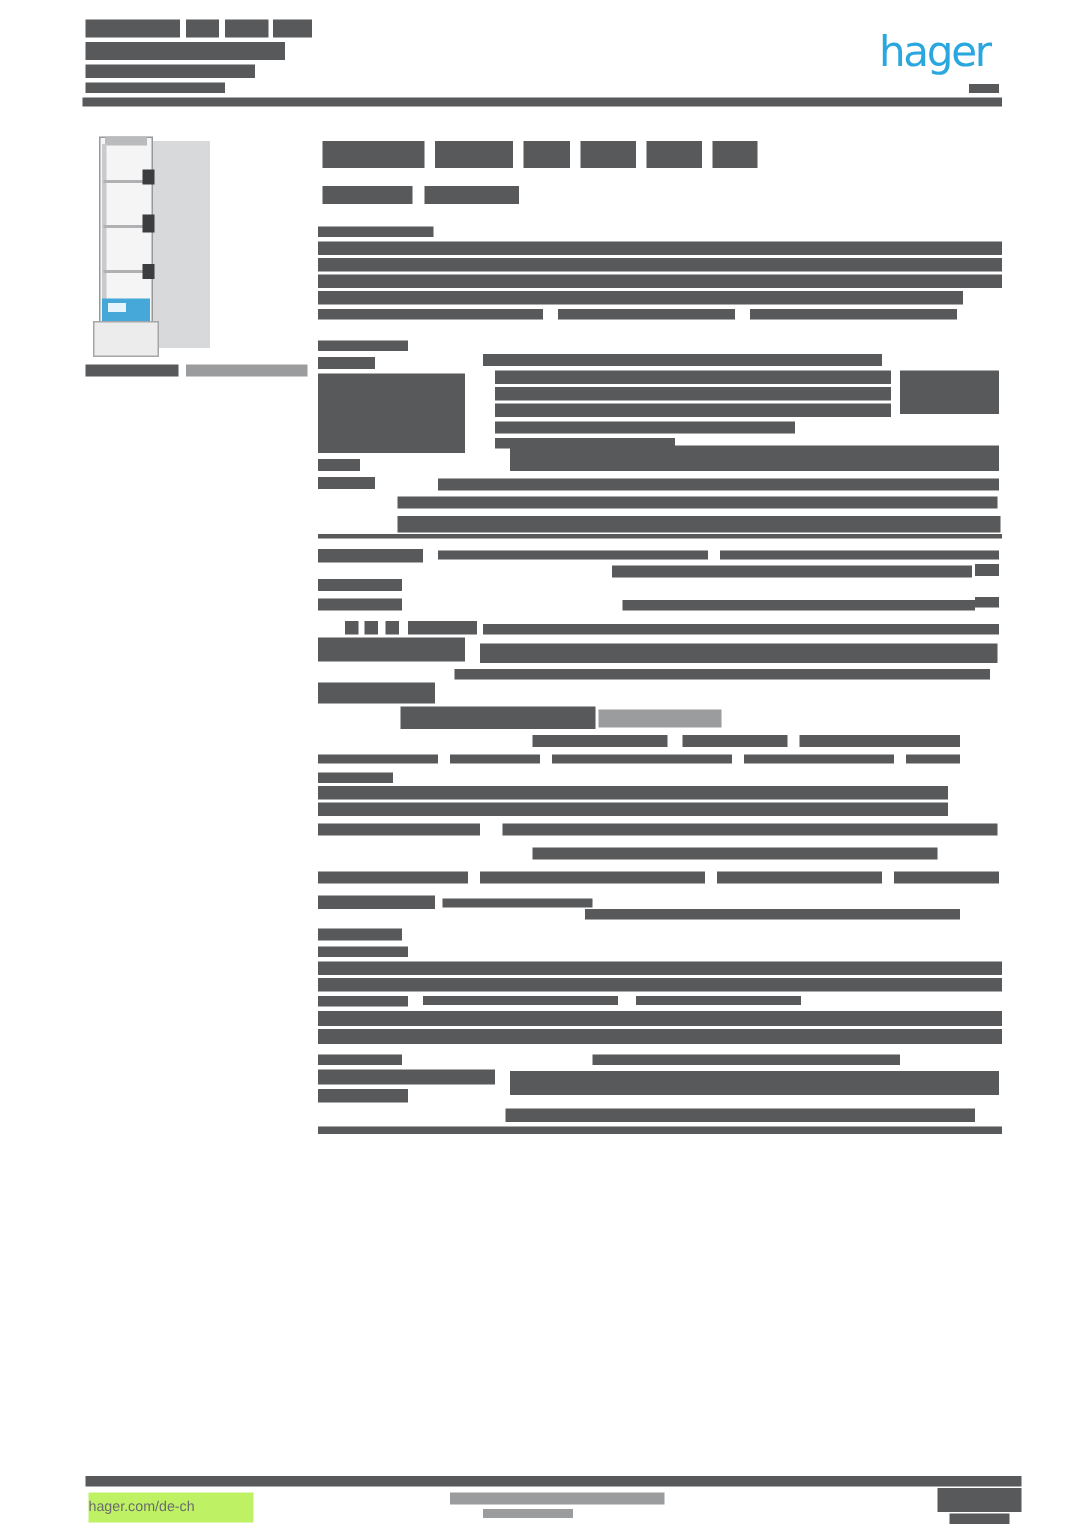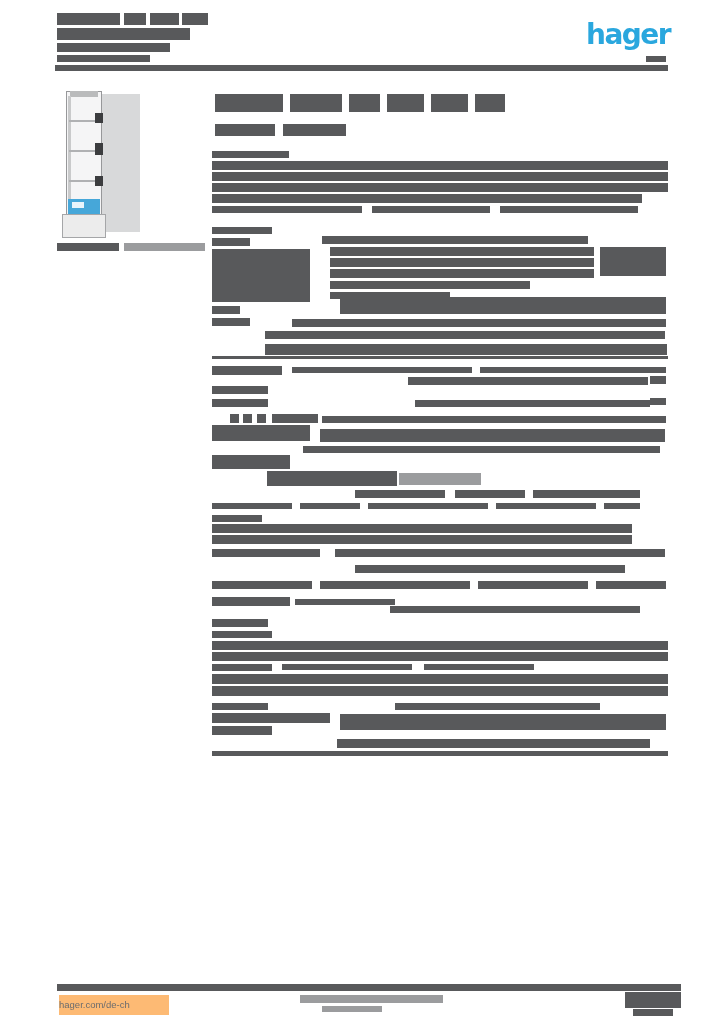--- a/index.html
+++ b/index.html
@@ -12,38 +12,38 @@
   }
   .page{position:absolute;left:0;top:0;width:724px;height:1024px;}
   
   .blk{position:absolute;background:#58595b;}
   .blk.light{background:#9b9c9e;}
   .blk.rule{background:#58595b;}
   
   .logo{
     position:absolute;left:586px;top:20px;
     font-family:"DejaVu Sans", sans-serif;
-    font-weight:700;font-size:28px;line-height:30px;
+    font-weight:400;font-size:28px;line-height:30px;
     letter-spacing:-1.5px;color:#2aa7de;text-align:center;
   }
   
   .prod{position:absolute;left:0;top:0;}
   .prod-panel{position:absolute;left:100px;top:94px;width:40px;height:138px;background:#d8d9da;}
   .prod-body{position:absolute;left:66px;top:91px;width:36px;height:147px;background:#f5f5f6;border:1px solid #97989a;box-sizing:border-box;}
   .prod-cap{position:absolute;left:70px;top:91px;width:28px;height:6px;background:#babbbc;}
   .prod-shade{position:absolute;left:68px;top:96px;width:3px;height:130px;background:#c9cacb;}
   .prod-groove{position:absolute;background:#b0b1b3;width:30px;height:2px;left:69px;}
   .prod-nub{position:absolute;background:#3c3d3f;width:8px;left:95px;}
   .prod-blue{position:absolute;left:68px;top:199px;width:32px;height:15px;background:#46a7d9;}
   .prod-blue-slot{position:absolute;left:72px;top:202px;width:12px;height:6px;background:#e8f4fb;}
   .prod-base{position:absolute;left:62px;top:214px;width:44px;height:24px;background:#ececec;border:1px solid #a5a6a8;box-sizing:border-box;}
   
   .footer-url{
     position:absolute;left:59px;top:995px;width:110px;height:20px;
-    background:#fdba74;color:#6b6c6e;font-size:9.5px;line-height:20px;
+    background:#bef264;color:#6b6c6e;font-size:9.5px;line-height:20px;
     text-decoration:none;display:block;
   }
 </style>
 </head>
 <body>
 
 <div class="page">
 
   <div class="logo">hager</div>
 

